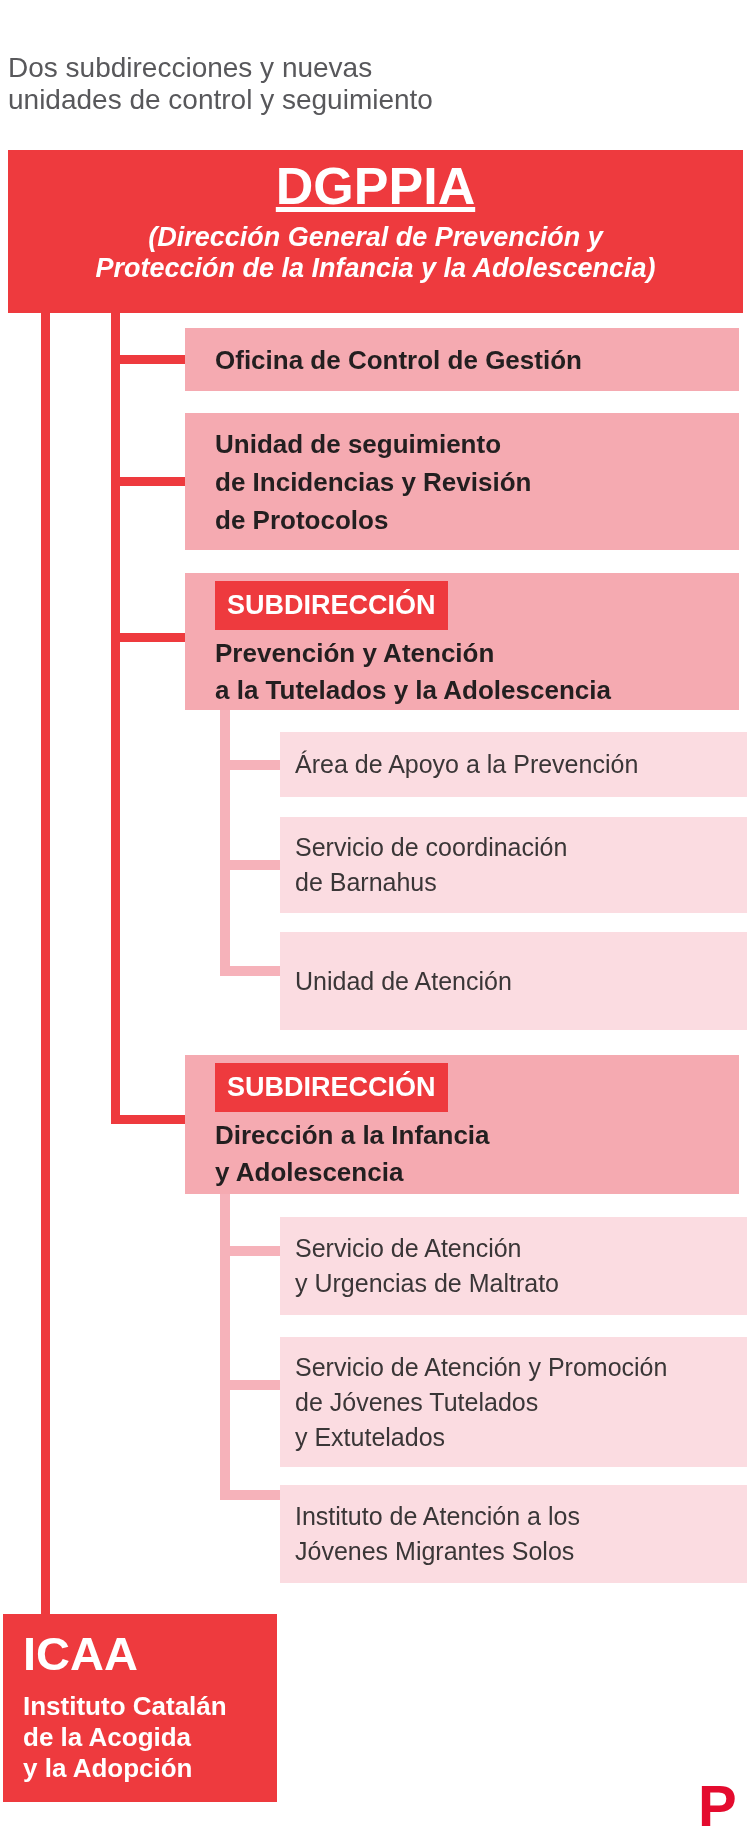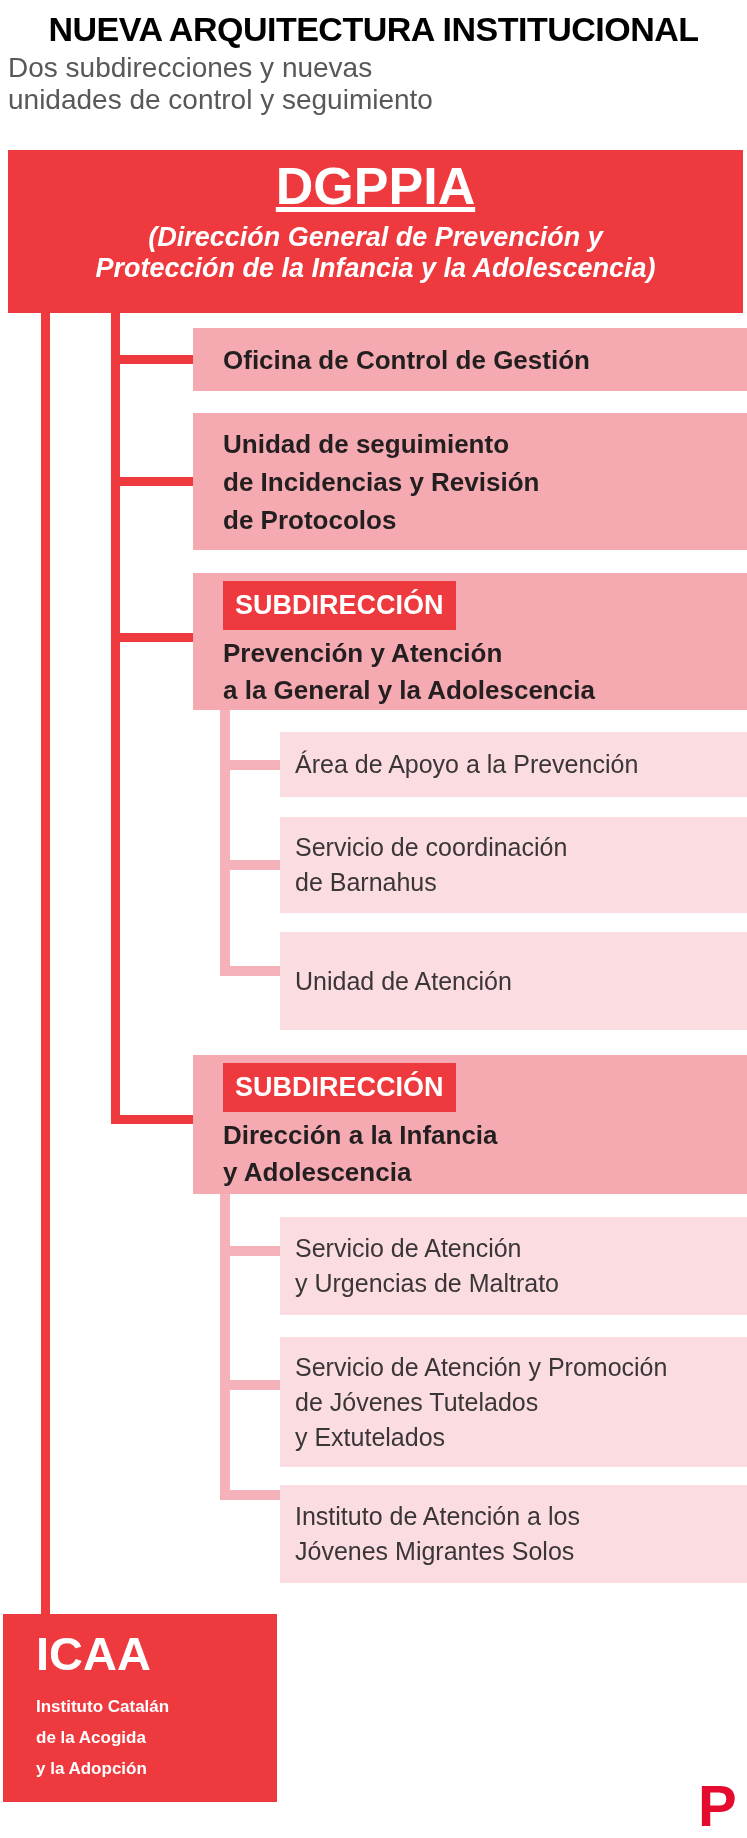--- a/index.html
+++ b/index.html
@@ -13,45 +13,44 @@
 
   .vline,.hline{position:absolute;}
   .red{background:#ee3a3e;}
   .pinkline{background:#f6b2ba;}
 
   .dgppia{position:absolute;left:8px;top:150px;width:735px;height:163px;
           background:#ee3a3e;color:#fff;text-align:center;box-sizing:border-box;padding-top:6px;}
   .dgppia-acronym{font-size:52px;font-weight:800;line-height:60px;text-decoration:underline;}
   .dgppia-name{margin-top:6px;font-size:27px;font-weight:700;line-height:31px;font-style:italic;}
 
-  .pbox{position:absolute;left:193px;width:554px;background:#f5aab1;color:#231f20;
+  .pbox{position:absolute;left:185px;width:554px;background:#f5aab1;color:#231f20;
         font-size:26px;font-weight:700;line-height:38px;display:flex;flex-direction:column;
         justify-content:center;padding-left:30px;box-sizing:border-box;}
   .pbox.sub{justify-content:flex-start;padding-top:8px;line-height:37px;}
   .sub-label{display:inline-block;align-self:flex-start;background:#ee3a3e;color:#fff;
              padding:8px 12px;margin-bottom:5px;font-size:27px;font-weight:700;line-height:33px;}
 
   .cbox{position:absolute;left:280px;width:557px;background:#fbdce1;color:#3a3637;
         font-size:25px;font-weight:400;line-height:35px;display:flex;flex-direction:column;
         justify-content:center;padding-left:15px;box-sizing:border-box;}
 
   .icaa{position:absolute;left:3px;top:1614px;width:274px;height:188px;background:#ee3a3e;
-        color:#fff;box-sizing:border-box;padding:14px 0 0 33px;}
+        color:#fff;box-sizing:border-box;padding:14px 0 0 20px;}
   .icaa-acronym{font-size:47px;font-weight:800;line-height:52px;}
-  .icaa-name{margin-top:11px;font-size:17px;font-weight:700;line-height:31px;}
+  .icaa-name{margin-top:11px;font-size:26px;font-weight:700;line-height:31px;}
 
   .plogo{position:absolute;left:698px;top:1778px;font-size:58px;font-weight:800;
          color:#e40b2e;line-height:56px;}
 </style>
 </head>
 <body>
 
 <div class="canvas">
 
-  <div class="title">NUEVA ARQUITECTURA INSTITUCIONAL</div>
   <div class="subtitle">
     <div>Dos subdirecciones y nuevas</div>
     <div>unidades de control y seguimiento</div>
   </div>
 
   <div class="vline red" style="left:41px;top:313px;width:9px;height:1301px"></div>
   <div class="vline red" style="left:111px;top:313px;width:9px;height:811px"></div>
   <div class="hline red" style="left:119px;top:355px;width:74px;height:9px"></div>
   <div class="hline red" style="left:119px;top:477px;width:74px;height:9px"></div>
   <div class="hline red" style="left:119px;top:633px;width:74px;height:9px"></div>
@@ -81,21 +80,21 @@
 
   <div class="pbox" style="top:413px;height:137px">
     <div>Unidad de seguimiento</div>
     <div>de Incidencias y Revisión</div>
     <div>de Protocolos</div>
   </div>
 
   <div class="pbox sub" style="top:573px;height:137px">
     <div class="sub-label">SUBDIRECCIÓN</div>
     <div>Prevención y Atención</div>
-    <div>a la General y la Adolescencia</div>
+    <div>a la Tutelados y la Adolescencia</div>
   </div>
 
   <div class="cbox" style="top:732px;height:65px">
     <div>Área de Apoyo a la Prevención</div>
   </div>
   <div class="cbox" style="top:817px;height:96px">
     <div>Servicio de coordinación</div>
     <div>de Barnahus</div>
   </div>
   <div class="cbox" style="top:932px;height:98px">

